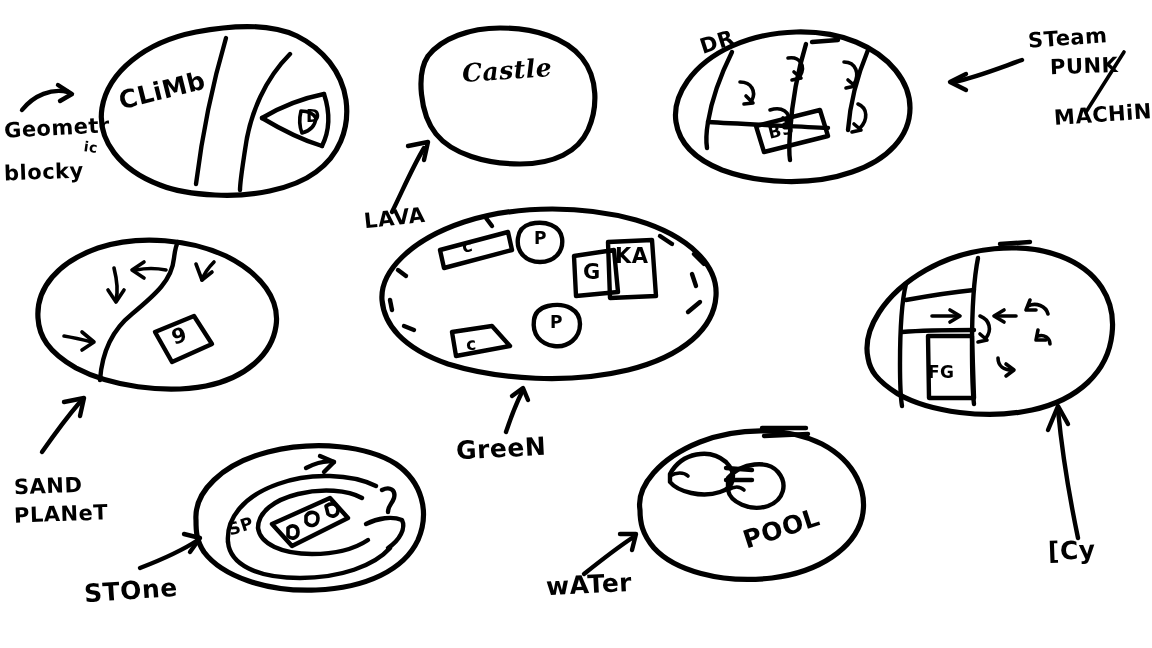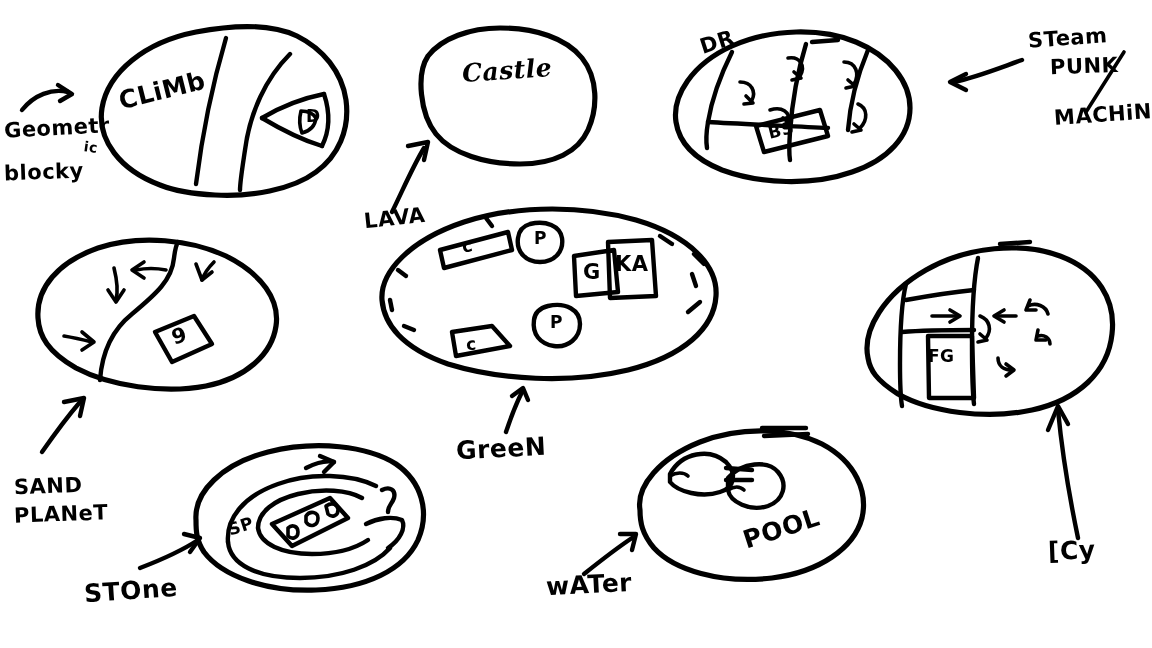--- a/index.html
+++ b/index.html
@@ -233,23 +233,23 @@
   <div class="hand hm" style="left:14px;top:476px;transform:rotate(-2deg);">SAND</div>
   <div class="hand hm" style="left:14px;top:504px;transform:rotate(-2deg);">PLANeT</div>
   <div class="hand hm" style="left:172px;top:326px;transform:rotate(-16deg);">9</div>
 
   <div class="hand hl" style="left:456px;top:436px;transform:rotate(-3deg);">GreeN</div>
   <div class="hand hs" style="left:462px;top:238px;transform:rotate(-14deg);">c</div>
   <div class="hand hs" style="left:466px;top:336px;transform:rotate(-4deg);">c</div>
   <div class="hand hs" style="left:534px;top:230px;">P</div>
   <div class="hand hs" style="left:550px;top:314px;">P</div>
   <div class="hand hm" style="left:583px;top:262px;">G</div>
-  <div class="hand hm" style="left:615px;top:254px;">KA</div>
-
-  <div class="hand hs" style="left:928px;top:348px;">FG</div>
+  <div class="hand hm" style="left:615px;top:246px;">KA</div>
+
+  <div class="hand hs" style="left:928px;top:364px;">FG</div>
   <div class="hand hl" style="left:1048px;top:538px;transform:rotate(-2deg);">[Cy</div>
 
   <div class="hand hl" style="left:84px;top:578px;transform:rotate(-4deg);">STOne</div>
   <div class="hand hs" style="left:228px;top:518px;transform:rotate(-18deg);">SP</div>
 
   <div class="hand hl" style="left:546px;top:572px;transform:rotate(-3deg);">wATer</div>
   <div class="hand hl" style="left:742px;top:516px;transform:rotate(-18deg);">POOL</div>
 
 </div>
 

